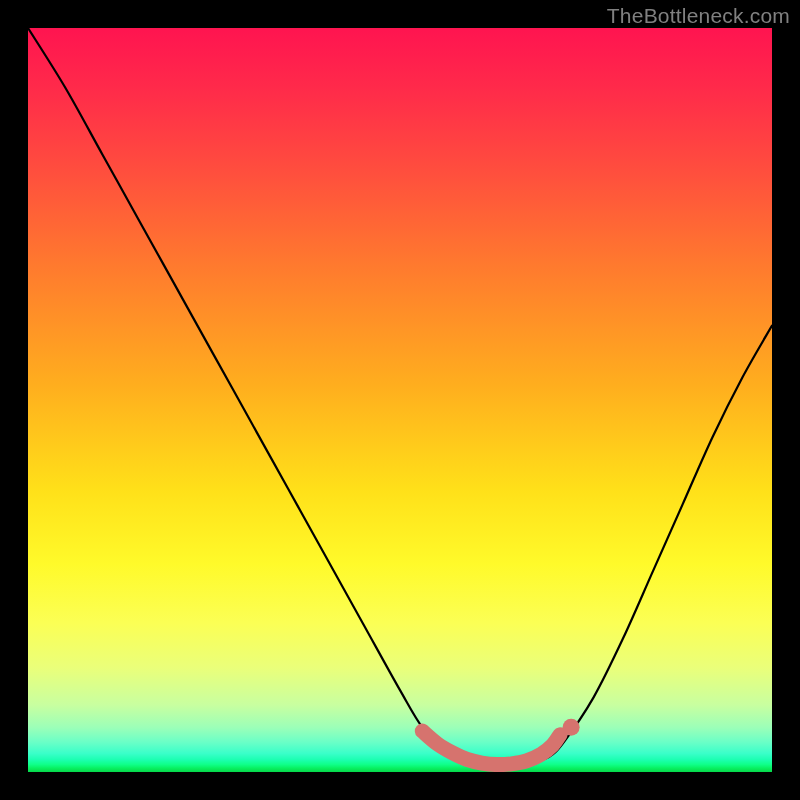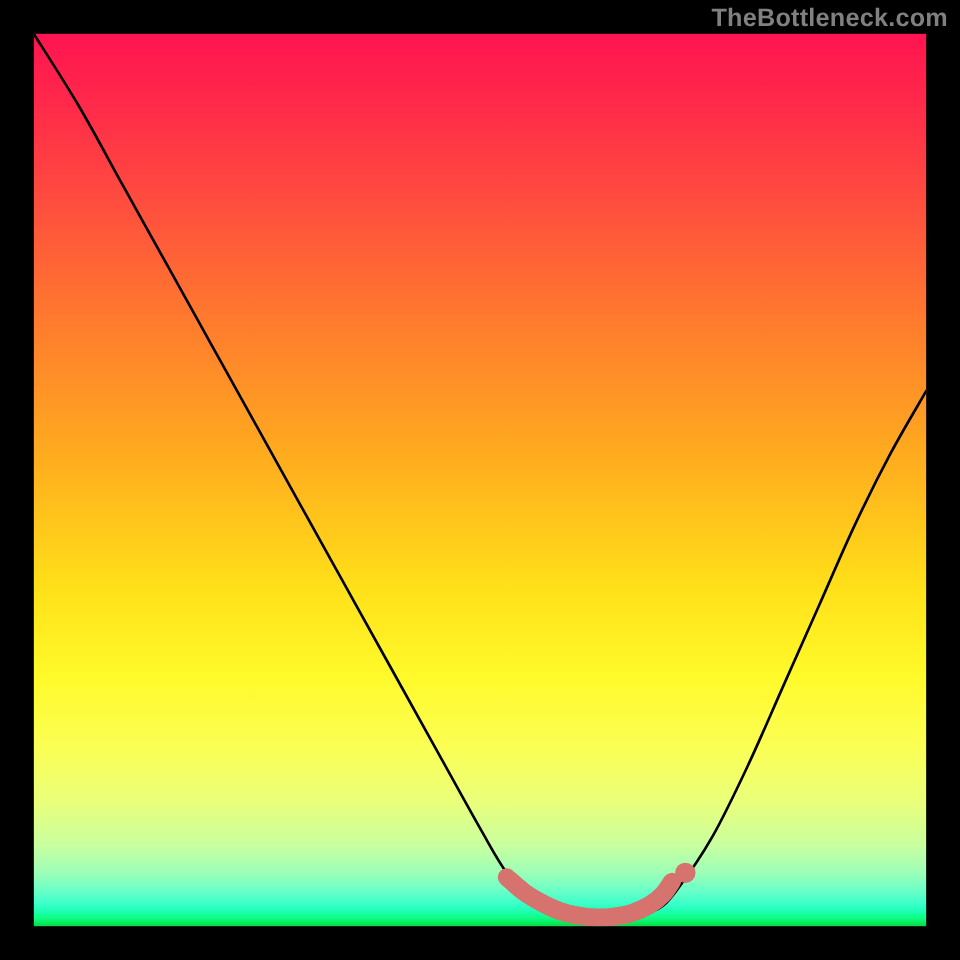--- a/index.html
+++ b/index.html
@@ -54,21 +54,21 @@
   svg.curves {
     position: absolute;
     inset: 0;
   }
   .watermark {
     position: absolute;
     top: 4px;
     right: 10px;
     color: #808080;
     font-size: 21px;
-    font-weight: 700;
+    font-weight: 400;
     letter-spacing: 0.2px;
   }
 </style>
 </head>
 <body>
 
 <div class="frame">
   <div class="plot">
     <div class="gradient"></div>
 

